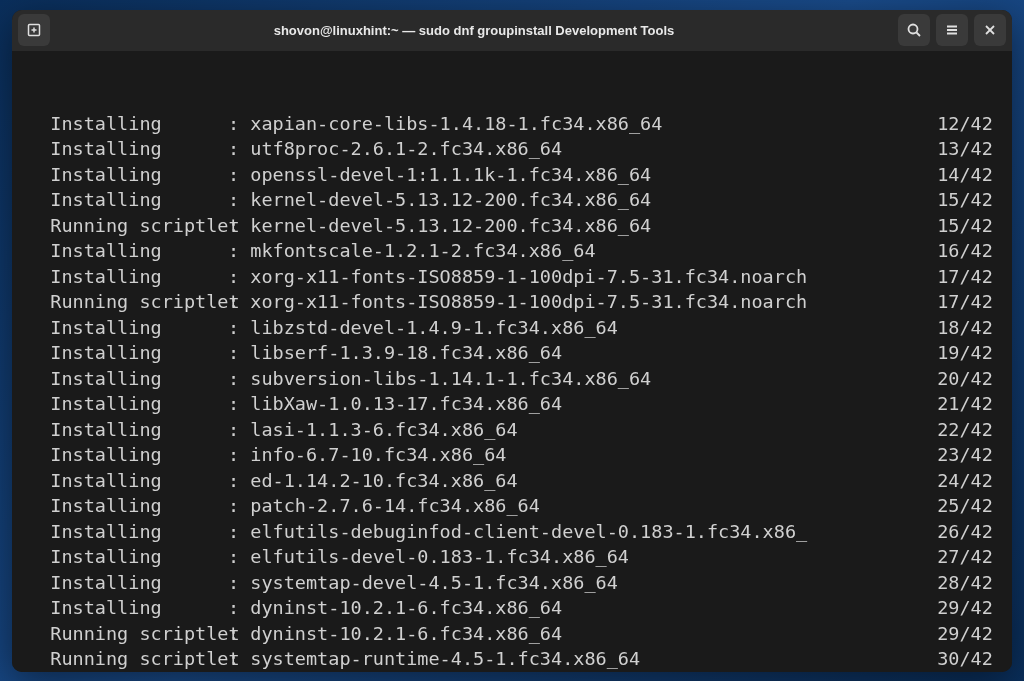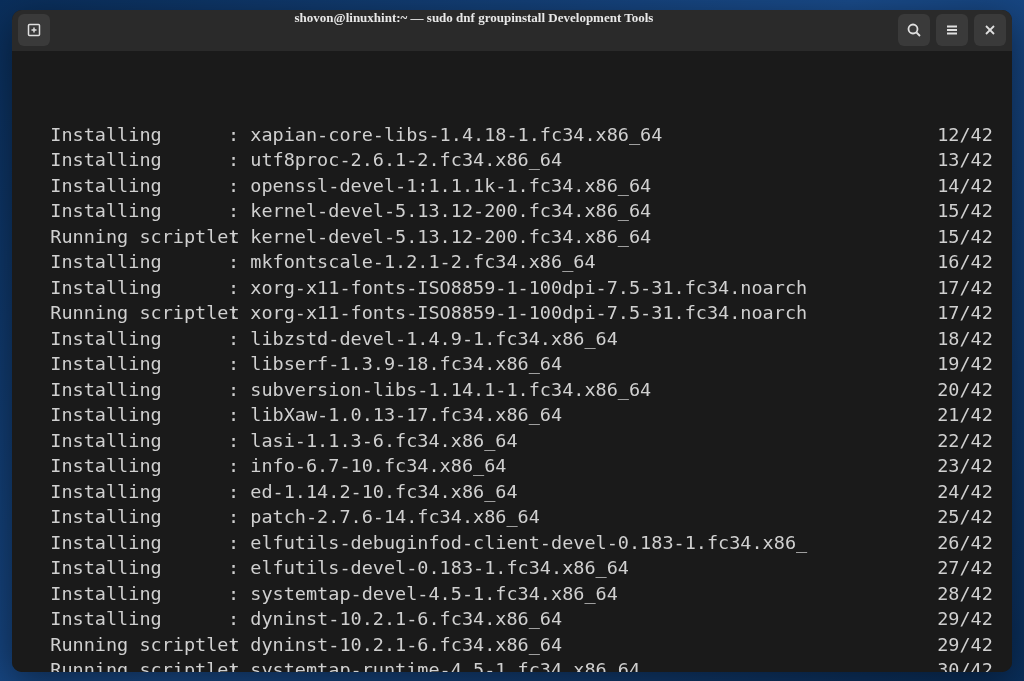--- a/index.html
+++ b/index.html
@@ -27,23 +27,23 @@
       overflow: hidden;
       box-shadow: 0 10px 40px rgba(0,0,0,0.5);
       display: flex;
       flex-direction: column;
     }
     
     .titlebar {
       height: 42px;
       background: #2a2a2a;
       display: flex;
-      padding: 0 6px;
+      align-items: center;
+      padding: 16px 6px;
       border-bottom: 1px solid #1a1a1a;
-      font-family: Liberation Serif, serif;
     }
     
     .titlebar-left {
       display: flex;
       align-items: center;
       gap: 4px;
     }
     
     .titlebar-button {
       width: 32px;
@@ -72,21 +72,21 @@
     }
     
     .titlebar-button svg {
       width: 16px;
       height: 16px;
     }
     
     .terminal-content {
       flex: 1;
       background: #1a1a1a;
-      padding: 19px 16px;
+      padding: 8px 16px;
       font-family: "DejaVu Sans Mono", "Liberation Mono", Consolas, monospace;
       font-size: 18.5px;
       line-height: 1.38;
       color: #d0d0d0;
       overflow: hidden;
       white-space: pre;
     }
     
     .terminal-line {
       display: flex;

